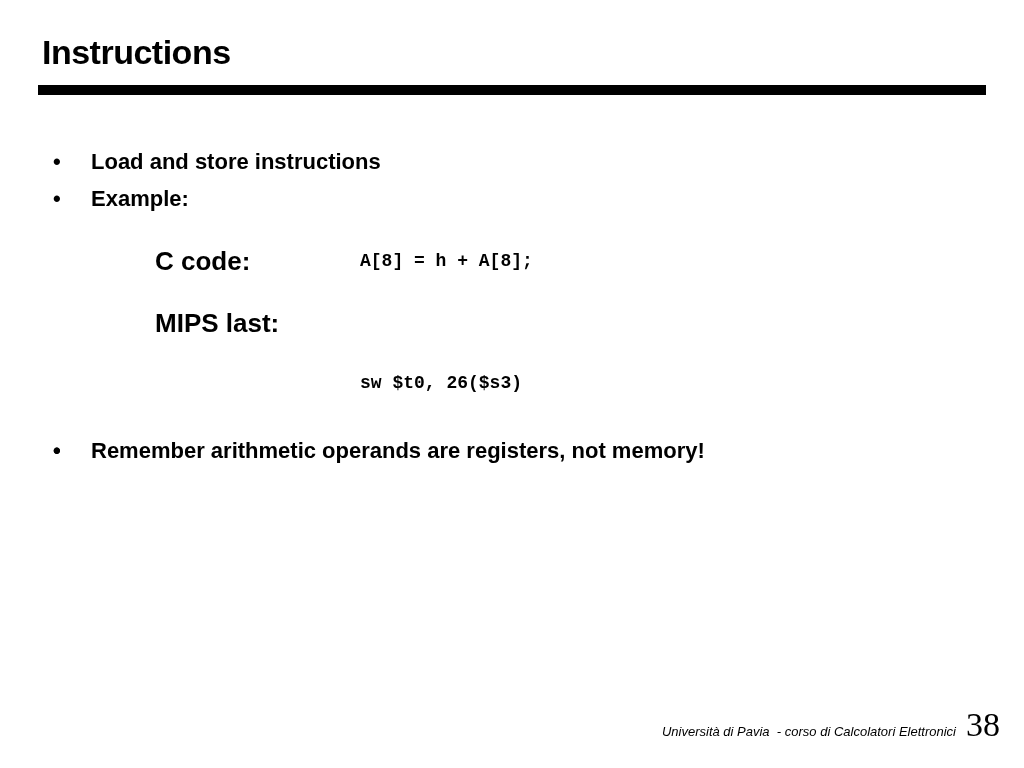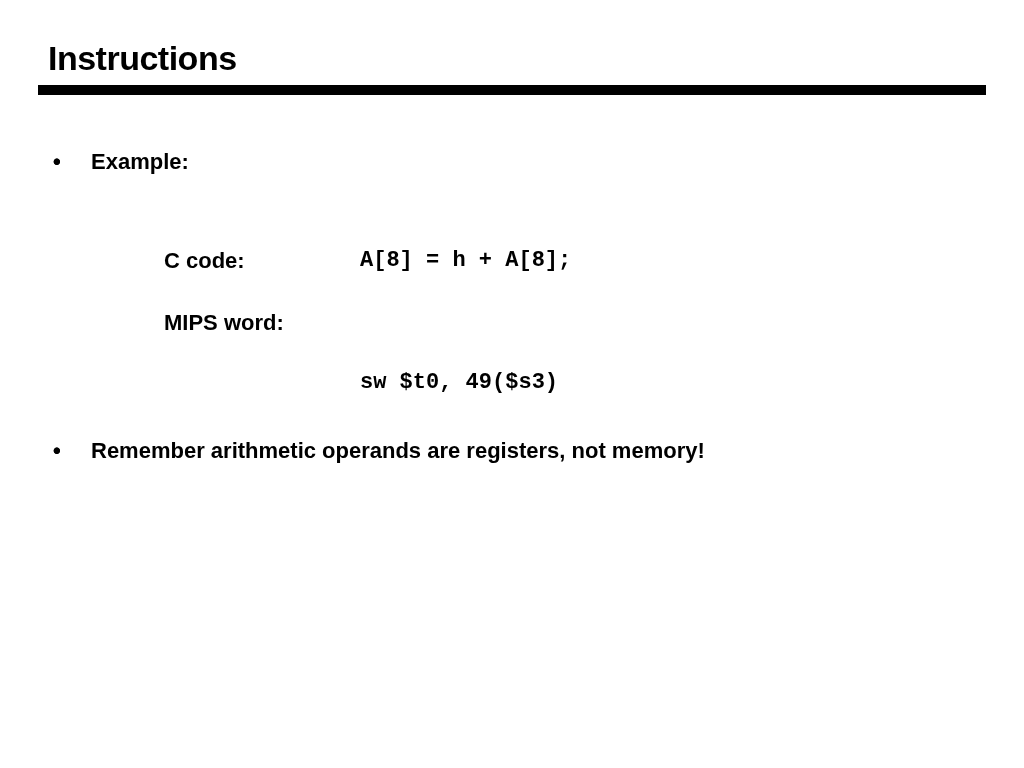--- a/index.html
+++ b/index.html
@@ -13,21 +13,21 @@
     height: 768px;
     background: #ffffff;
     color: #000000;
     font-family: "Liberation Sans", sans-serif;
     overflow: hidden;
   }
   .title {
     position: absolute;
     left: 38px;
     top: 30px;
-    margin: 10px;
+    margin: 4px;
     font-size: 34px;
     font-weight: bold;
     line-height: 1.1;
     letter-spacing: -0.5px;
   }
   .rule {
     position: absolute;
     left: 38px;
     top: 85px;
     width: 948px;
@@ -53,31 +53,31 @@
   }
   .dot {
     position: absolute;
     left: 6px;
     top: 0;
     font-size: 22px;
     line-height: 37px;
   }
   .code-label {
     position: absolute;
-    left: 164px;
-    font-size: 22px;
+    left: 155px;
+    font-size: 26px;
     font-weight: bold;
     line-height: 30px;
     white-space: nowrap;
   }
   .code-text {
     position: absolute;
     left: 360px;
     font-family: "Liberation Mono", monospace;
-    font-size: 22px;
+    font-size: 18px;
     font-weight: bold;
     line-height: 30px;
     white-space: pre;
   }
   .row-c { top: 246px; }
   .row-mips { top: 308px; }
   .footer {
     position: absolute;
     right: 24px;
     top: 708px;
@@ -103,39 +103,44 @@
 
 <div class="slide">
 
   <h1 class="title">Instructions</h1>
 
   <div class="rule"></div>
 
   <ul class="bullets bullets-top">
     <li class="bullet">
       <span class="dot">•</span>
+      <span>Load and store instructions</span>
     </li>
     <li class="bullet">
       <span class="dot">•</span>
       <span>Example:</span>
     </li>
   </ul>
 
   <div class="code-label row-c">C code:</div>
   <div class="code-text row-c">A[8] = h + A[8];</div>
 
-  <div class="code-label row-mips">MIPS word:</div>
+  <div class="code-label row-mips">MIPS last:</div>
   <div class="code-text row-mips">
-    <div>sw $t0, 49($s3)</div>
+    <div>sw $t0, 26($s3)</div>
   </div>
 
   <ul class="bullets bullets-bottom">
     <li class="bullet">
       <span class="dot">•</span>
     </li>
     <li class="bullet">
       <span class="dot">•</span>
       <span>Remember arithmetic operands are registers, not memory!</span>
     </li>
   </ul>
 
+  <div class="footer">
+    <span class="affiliation">Università di Pavia  - corso di Calcolatori Elettronici</span>
+    <span class="page-number">38</span>
+  </div>
 
 </div>
 
 </body></html>

